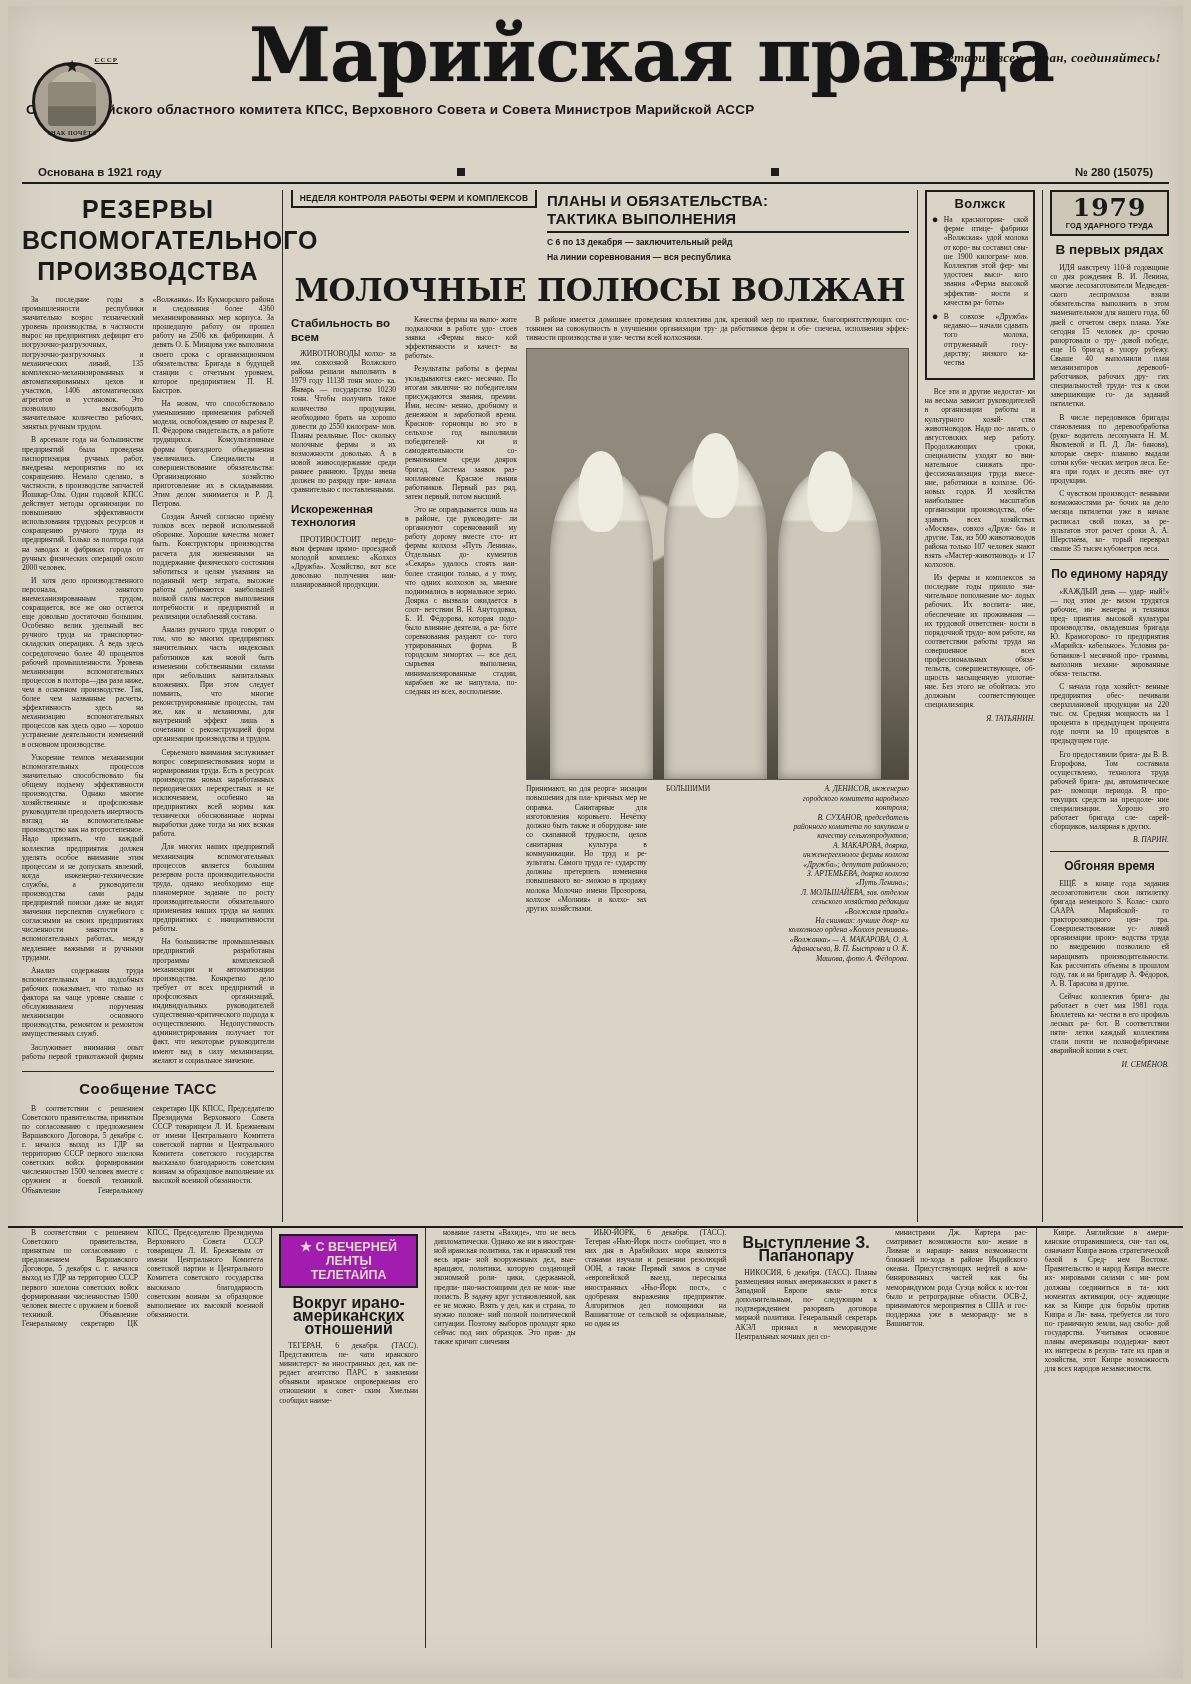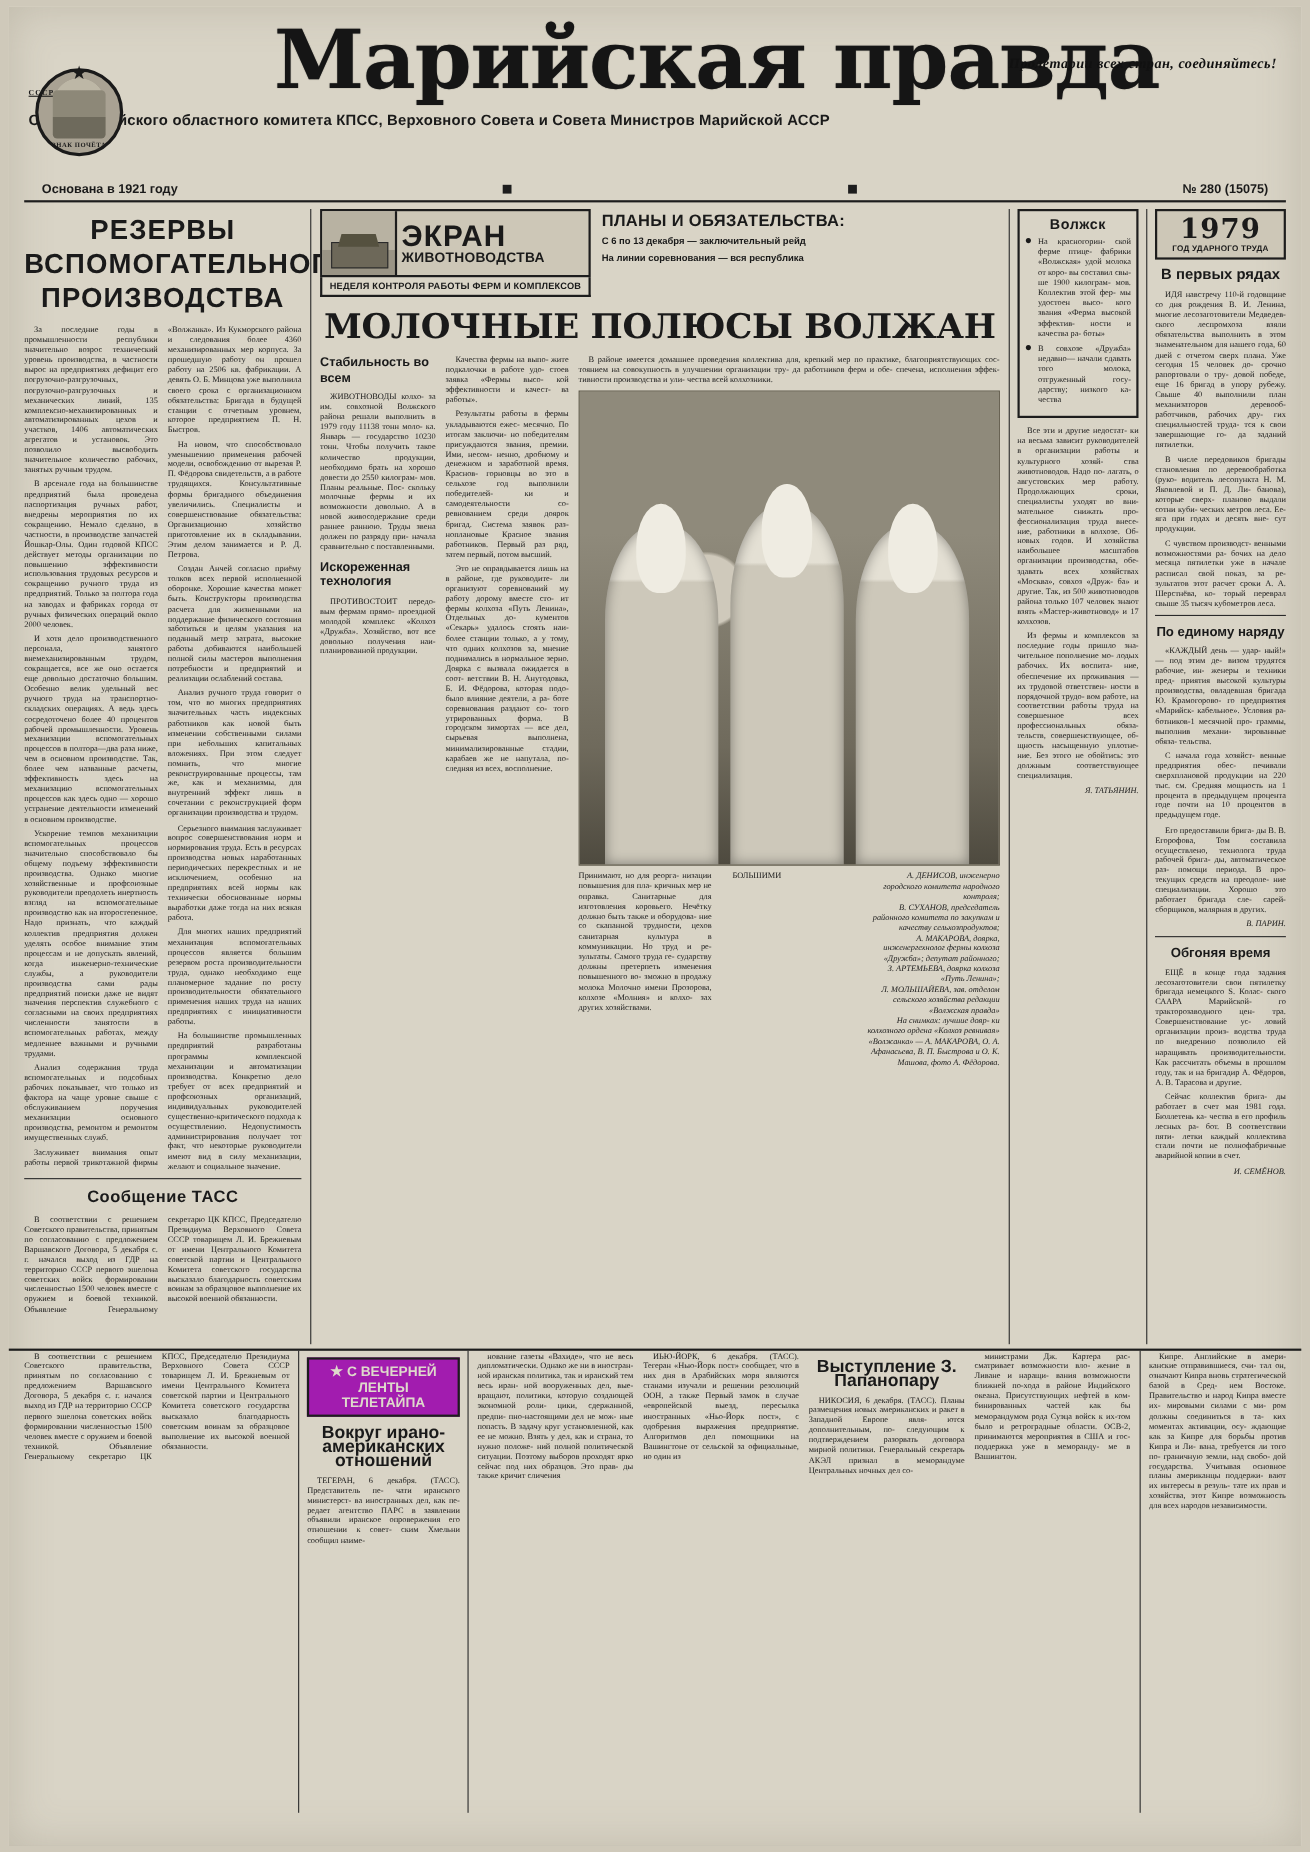--- a/index.html
+++ b/index.html
@@ -27,21 +27,21 @@
   .emblem .ring{
     position:absolute;inset:6px;border:3px solid #1a1a1a;border-radius:50%;
     background:
       radial-gradient(circle at 50% 40%, #bdb7a6 0 40%, #a9a293 41% 100%);
   }
   .emblem .star{
     position:absolute;left:50%;top:2px;transform:translateX(-50%);
     font-size:17px;line-height:17px;color:#1a1a1a;
   }
   .emblem .cap{
-    position:absolute;left:0;right:0;top:24px;text-align:left;
+    position:absolute;left:0;right:0;top:0;text-align:right;
     font-size:7px;letter-spacing:1px;font-weight:bold;text-decoration:underline;
   }
   .emblem .bot{
     position:absolute;left:0;right:0;bottom:12px;text-align:center;
     font-size:6px;letter-spacing:.5px;font-weight:bold;
   }
   .emblem .inner{
     position:absolute;left:22px;top:26px;width:48px;height:44px;
     background:
       linear-gradient(180deg,#8d8878 0 55%, #6e6a5c 56% 100%);
@@ -263,33 +263,27 @@
       <div class="tassh">Сообщение ТАСС</div>
       <div class="tiny cols2">
         <p>В соответствии с решением Советского правительства, принятым по согласованию с предложением Варшавского Договора, 5 декабря с. г. начался выход из ГДР на территорию СССР первого эшелона советских войск формировании численностью 1500 человек вместе с оружием и боевой техникой. Объявление Генеральному секретарю ЦК КПСС, Председателю Президиума Верховного Совета СССР товарищем Л. И. Брежневым от имени Центрального Комитета советской партии и Центрального Комитета советского государства высказало благодарность советским воинам за образцовое выполнение их высокой военной обязанности.</p>
       </div>
     </div>
 
     <div class="col c2">
 
       <div style="display:flex;gap:10px;align-items:flex-start;">
         <div class="screenbox">
-          <div class="screen-top">
-            <div class="screen-pic"></div>
-            <div class="screen-words">
-              <div class="w1">ЭКРАН</div>
-              <div class="w2">ЖИВОТНОВОДСТВА</div>
-            </div>
-          </div>
           <div class="screen-sub">НЕДЕЛЯ КОНТРОЛЯ РАБОТЫ ФЕРМ И КОМПЛЕКСОВ</div>
         </div>
 
         <div style="flex:1;padding-top:2px;">
           <div class="plans">
             <span>ПЛАНЫ И ОБЯЗАТЕЛЬСТВА:</span><br>
+            <span class="u">ТАКТИКА ВЫПОЛНЕНИЯ</span>
           </div>
           <div class="plansnote">С 6 по 13 декабря — заключительный рейд</div>
           <div class="plansnote">На линии соревнования — вся  республика</div>
         </div>
       </div>
 
       <div class="bigheadline">МОЛОЧНЫЕ ПОЛЮСЫ ВОЛЖАН</div>
 
       <div style="display:flex;gap:9px;">
         <div style="width:105px;">

